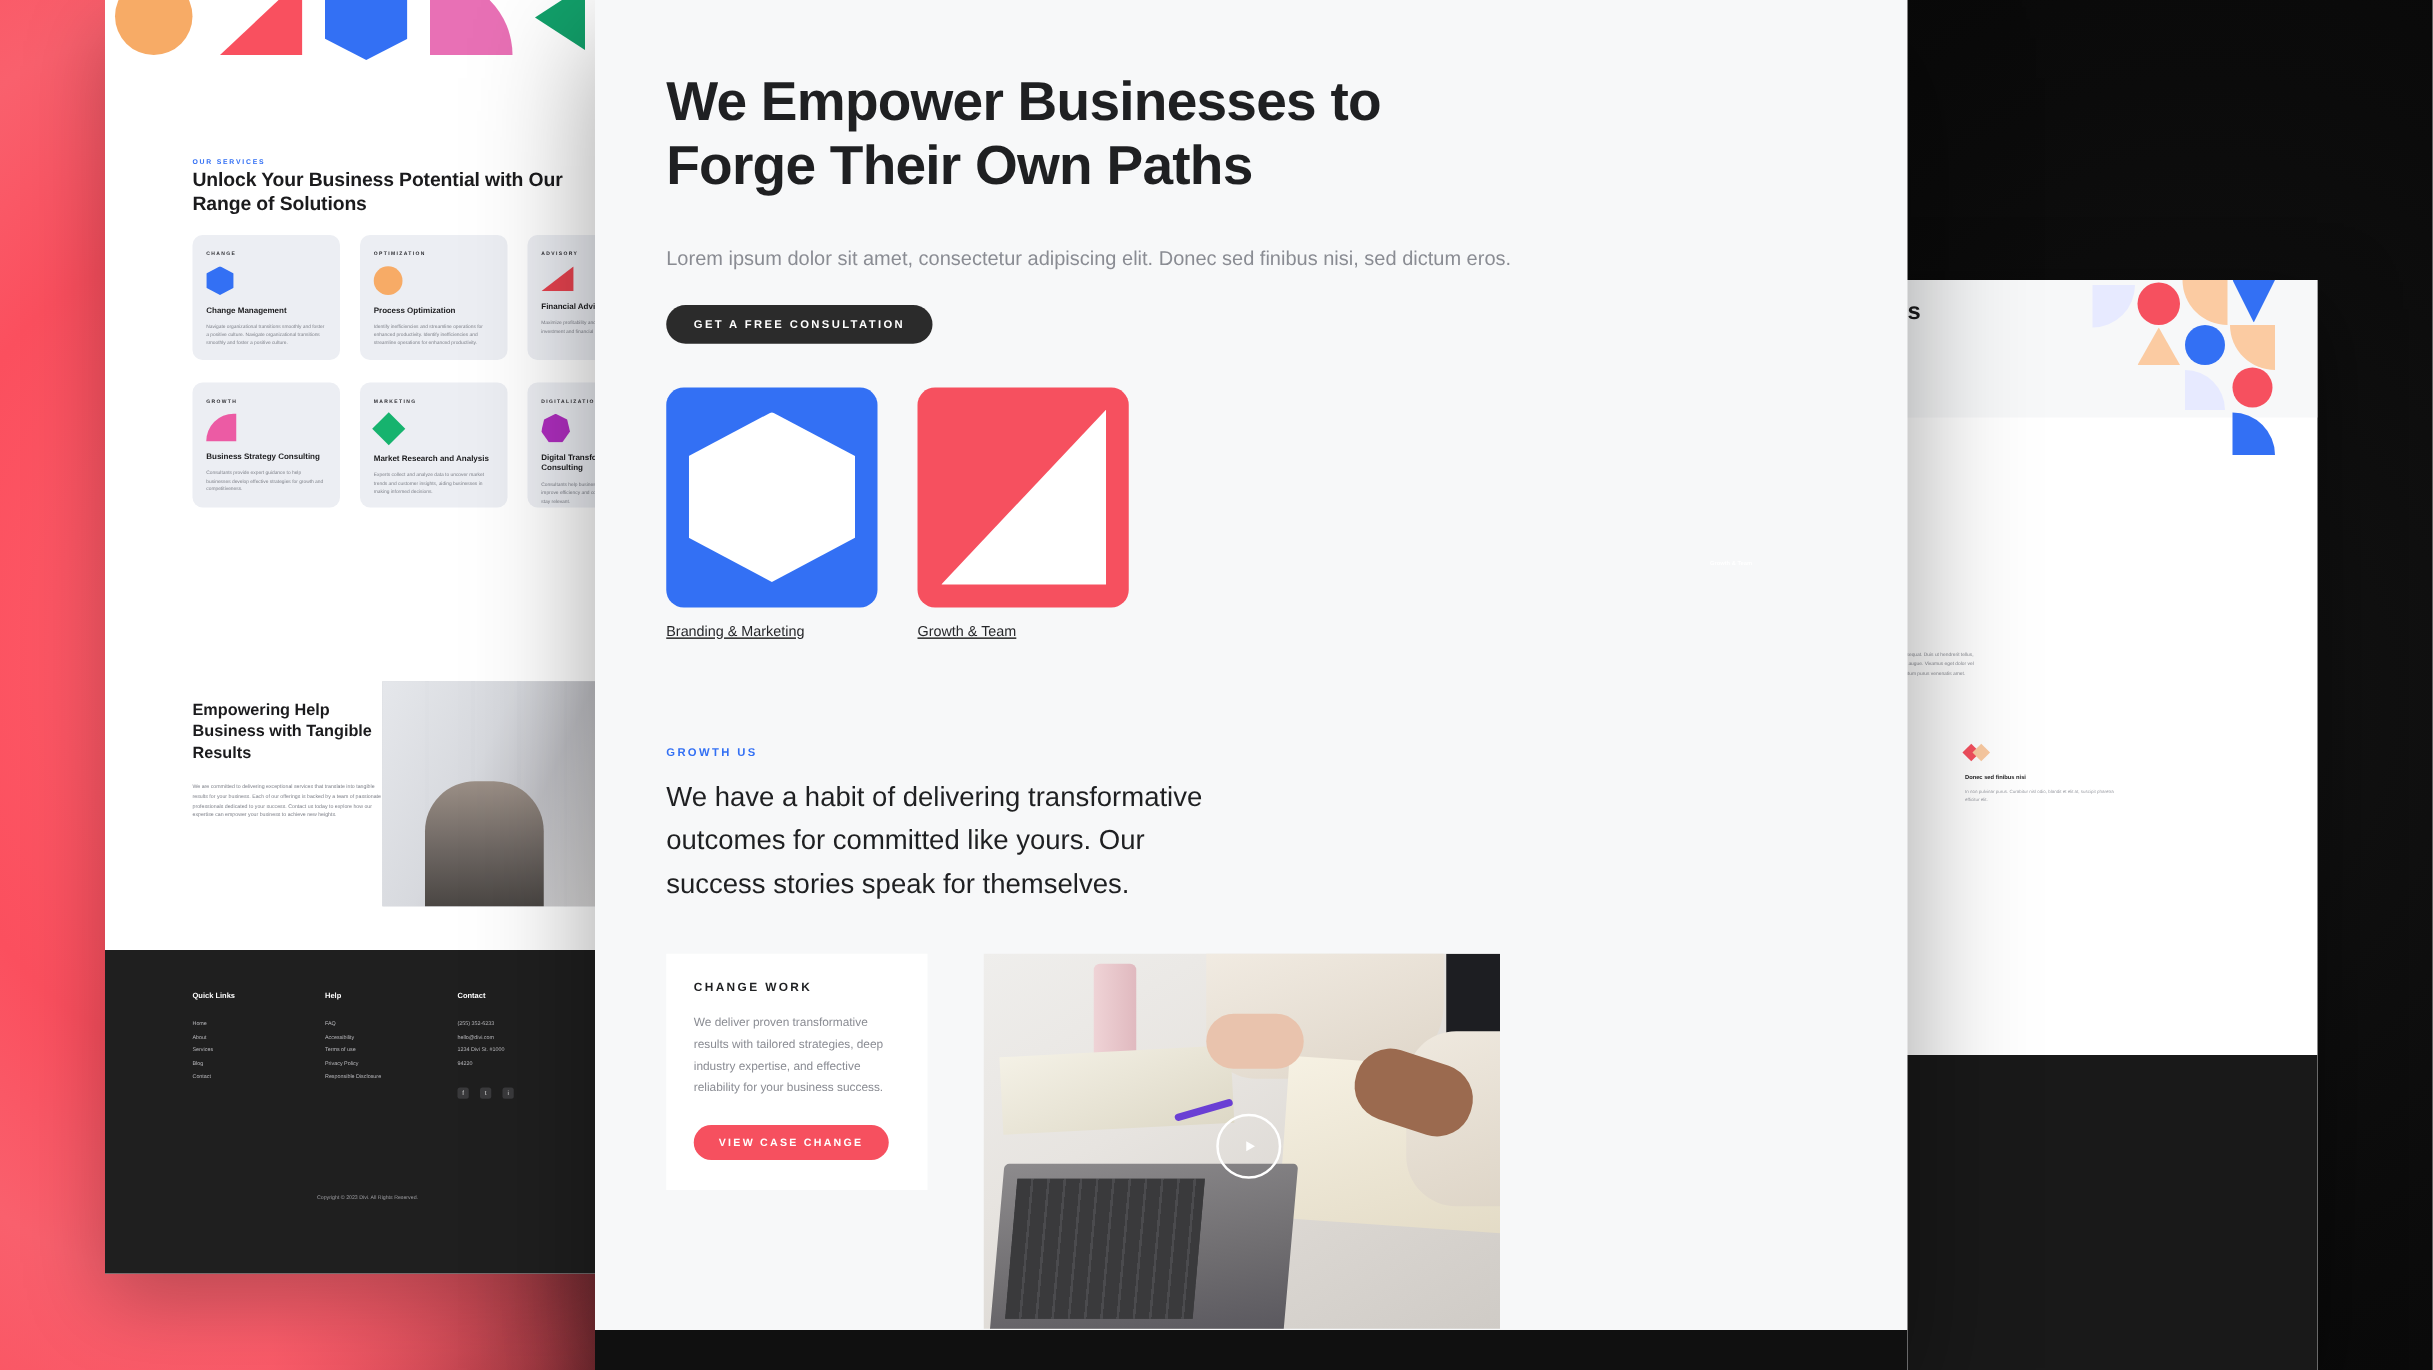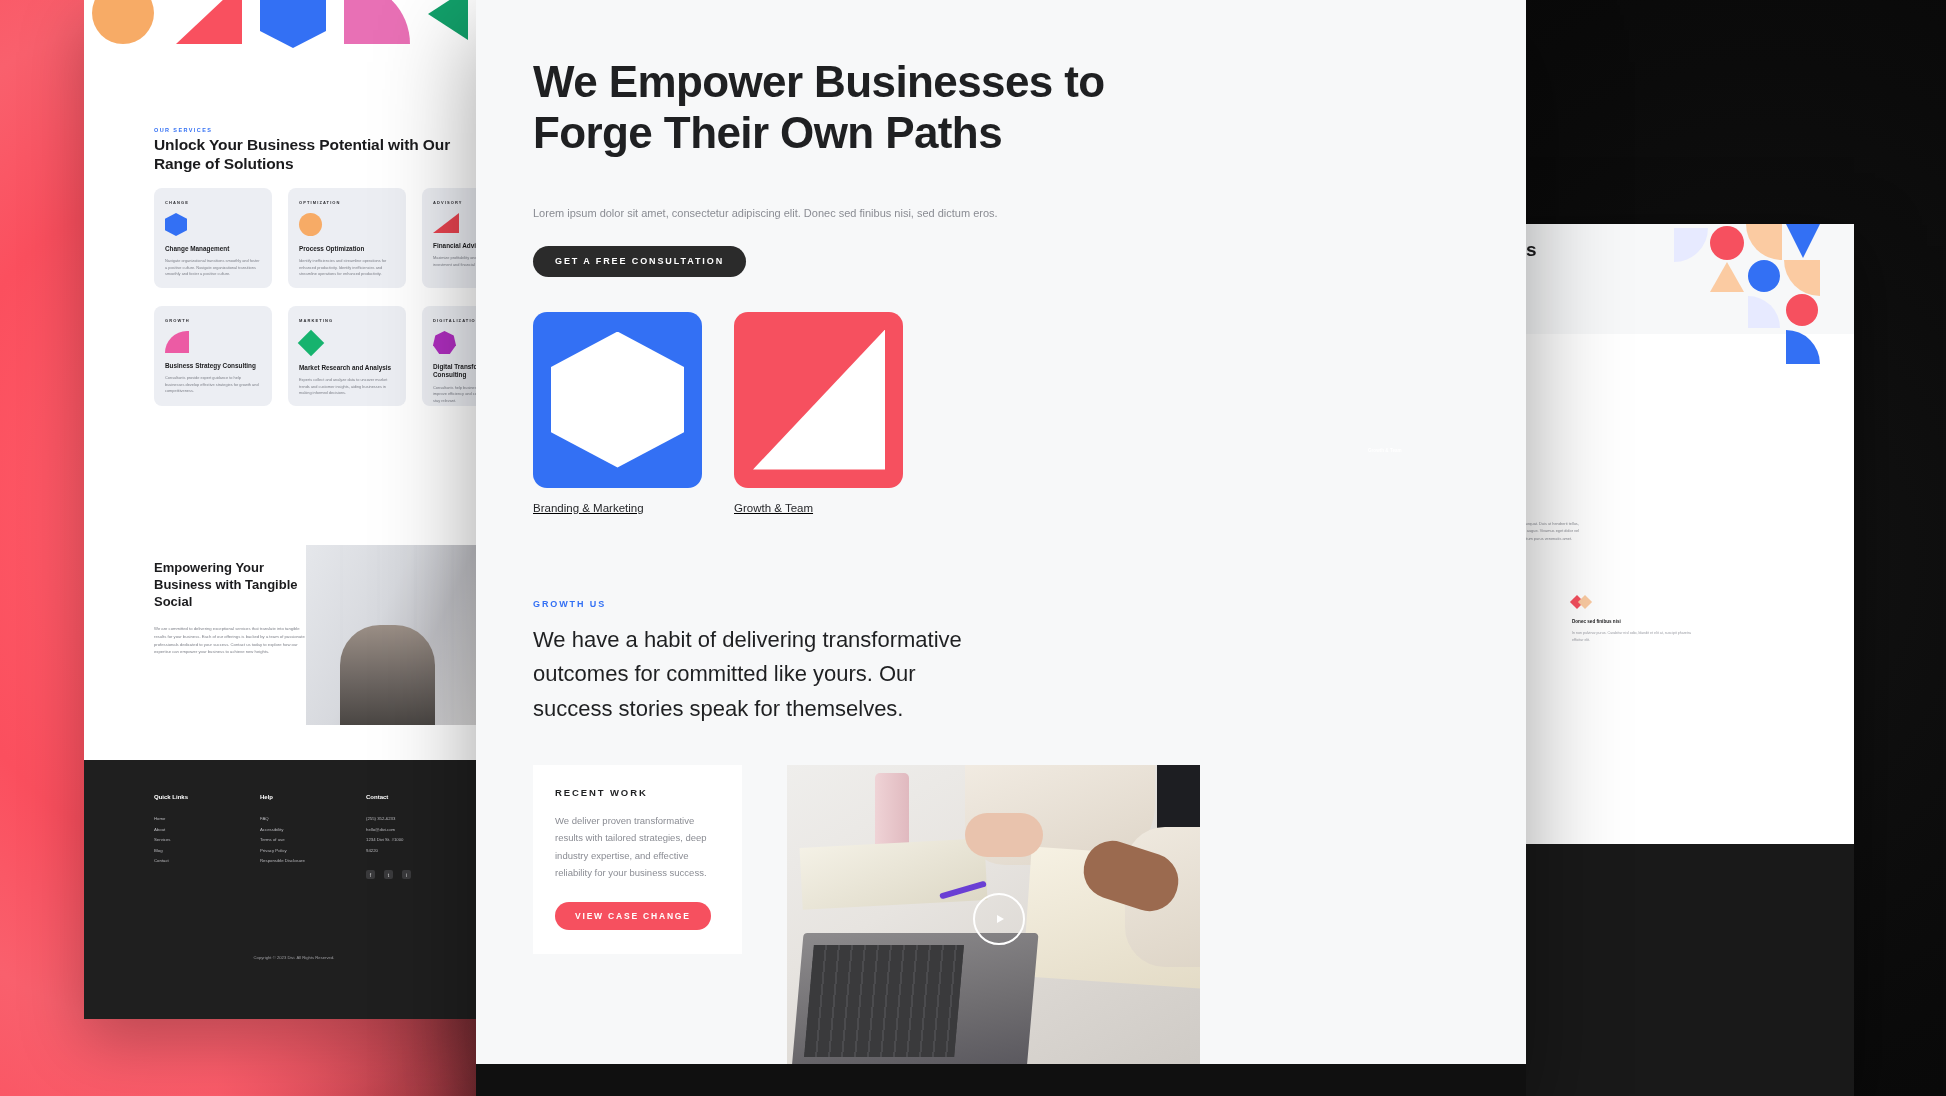--- a/index.html
+++ b/index.html
@@ -167,21 +167,21 @@
   
   .panel{
     position:absolute;left:476px;top:0;width:1050px;height:1096px;
     background:#f7f8f9;box-shadow:0 30px 90px rgba(0,0,0,0.38);overflow:hidden;
   }
   .panel-inner{padding:56px 90px 0 57px;}
   .h1{
     font-size:44px;line-height:1.17;font-weight:700;color:#1f2022;letter-spacing:-0.6px;
     max-width:680px;
   }
-  .lead{margin-top:46px;font-size:11px;color:#8a8c93;line-height:1.6;}
+  .lead{margin-top:36px;font-size:16px;color:#8a8c93;line-height:1.6;}
   .cta{
     margin-top:23px;display:inline-flex;align-items:center;justify-content:center;
     height:31px;padding:0 22px;border-radius:16px;background:#2b2b2b;color:#fff;
     font-size:9px;font-weight:700;letter-spacing:1.9px;cursor:pointer;border:none;
   }
   .tiles{margin-top:35px;display:flex;gap:32px;}
   .tile-wrap{width:169px;text-decoration:underline;}
   .tile{width:169px;height:176px;border-radius:14px;position:relative;overflow:hidden;}
   .tile-blue{background:#3370f4;}
   .tile-peach{background:#f9cfa7;}
@@ -296,21 +296,21 @@
     <div class="svc-card">
       <div class="svc-tag">DIGITALIZATION</div>
       <div class="svc-ico">
           <div class="i-hep"></div>
         </div>
       <div class="svc-title">Digital Transformation Consulting</div>
       <div class="svc-desc">Consultants help businesses leverage technology to improve efficiency and competitiveness ensuring they stay relevant.</div>
     </div>
   </div>
 
-  <div class="l-h3">Empowering Your Business with Tangible Social</div>
+  <div class="l-h3">Empowering Help Business with Tangible Results</div>
   <div class="l-para">We are committed to delivering exceptional services that translate into tangible results for your business. Each of our offerings is backed by a team of passionate professionals dedicated to your success. Contact us today to explore how our expertise can empower your business to achieve new heights.</div>
   <div class="l-photo"></div>
 
   <div class="l-footer">
     <div class="ft-cols">
       <div class="ft-col">
         <div class="ft-h">Quick Links</div>
         <div class="ft-li">Home</div>
         <div class="ft-li">About</div>
         <div class="ft-li">Services</div>
@@ -448,21 +448,21 @@
       </div>
     </div>
 
     <div class="about">
       <div class="about-eyebrow">GROWTH US</div>
       <div class="about-h">We have a habit of delivering transformative outcomes for committed like yours. Our success stories speak for themselves.</div>
     </div>
 
     <div class="bottom-row">
       <div class="work-card">
-        <div class="work-eyebrow">RECENT WORK</div>
+        <div class="work-eyebrow">CHANGE WORK</div>
         <div class="work-p">We deliver proven transformative results with tailored strategies, deep industry expertise, and effective reliability for your business success.</div>
         <button class="work-btn">VIEW CASE CHANGE</button>
       </div>
 
       <div class="media">
         <div class="m-dark"></div>
         <div class="m-arm1"></div>
         <div class="m-bottle"></div>
         <div class="m-nb1"></div>
         <div class="m-nb2"></div>

